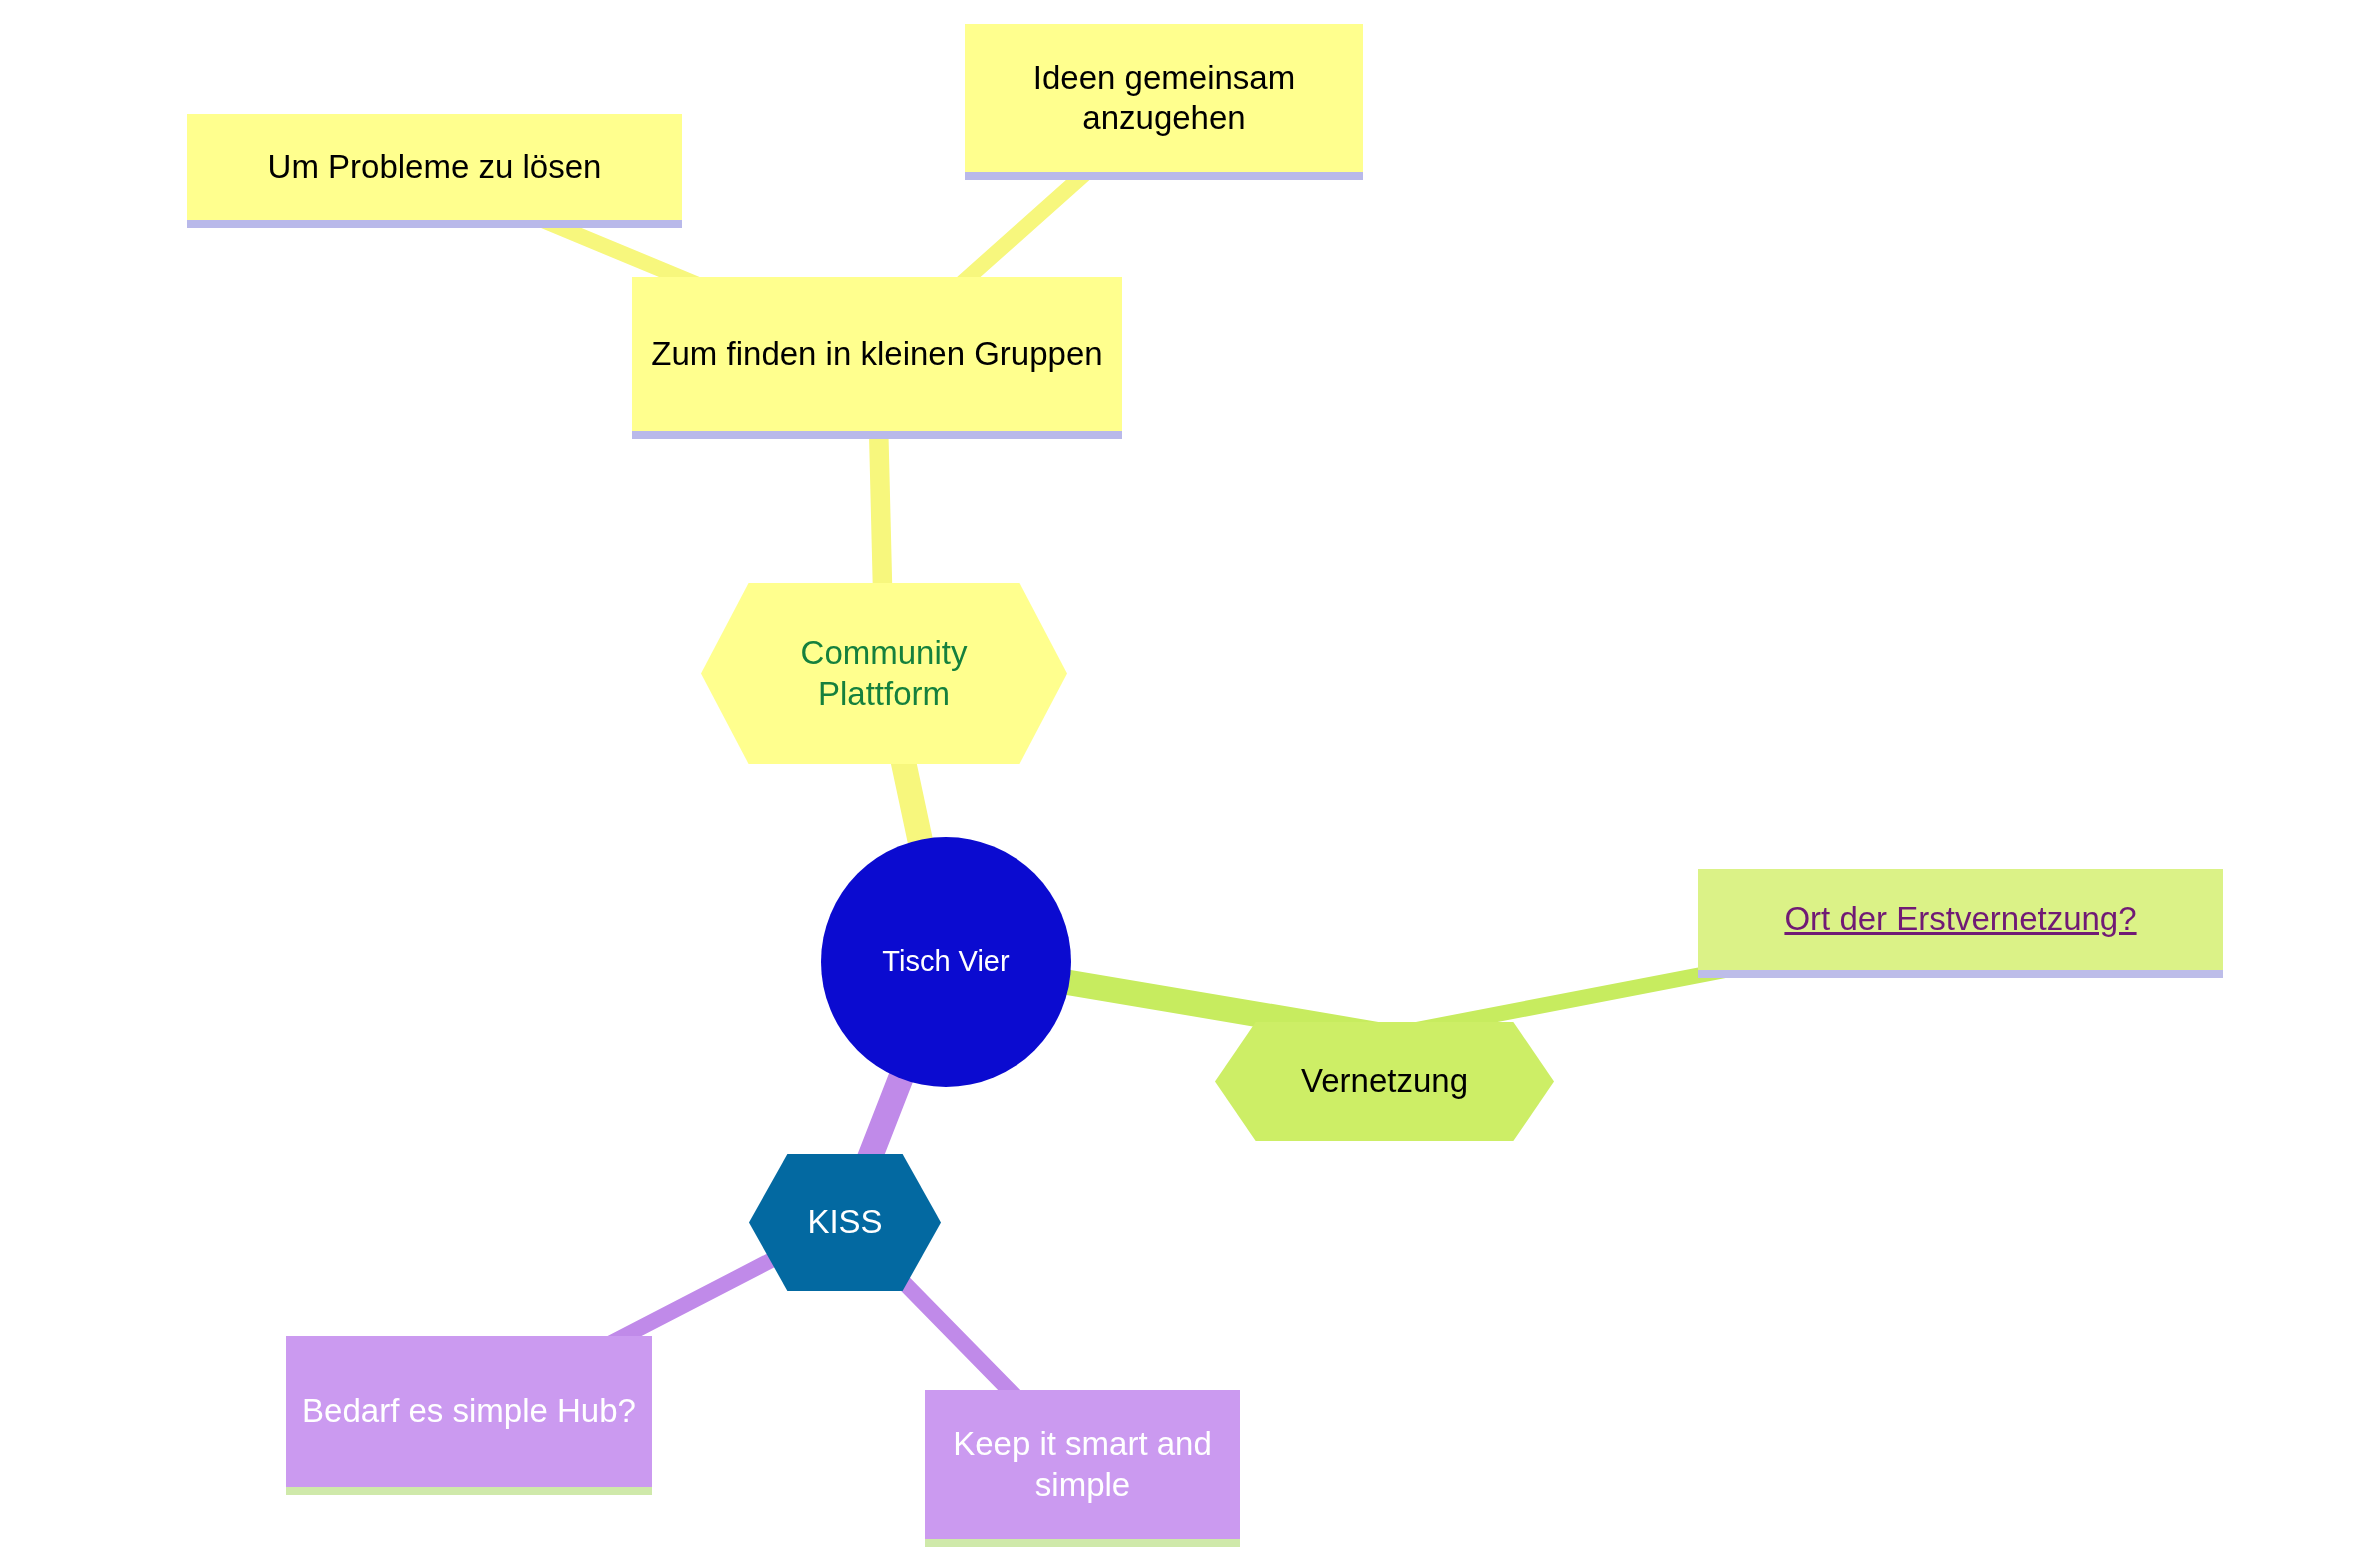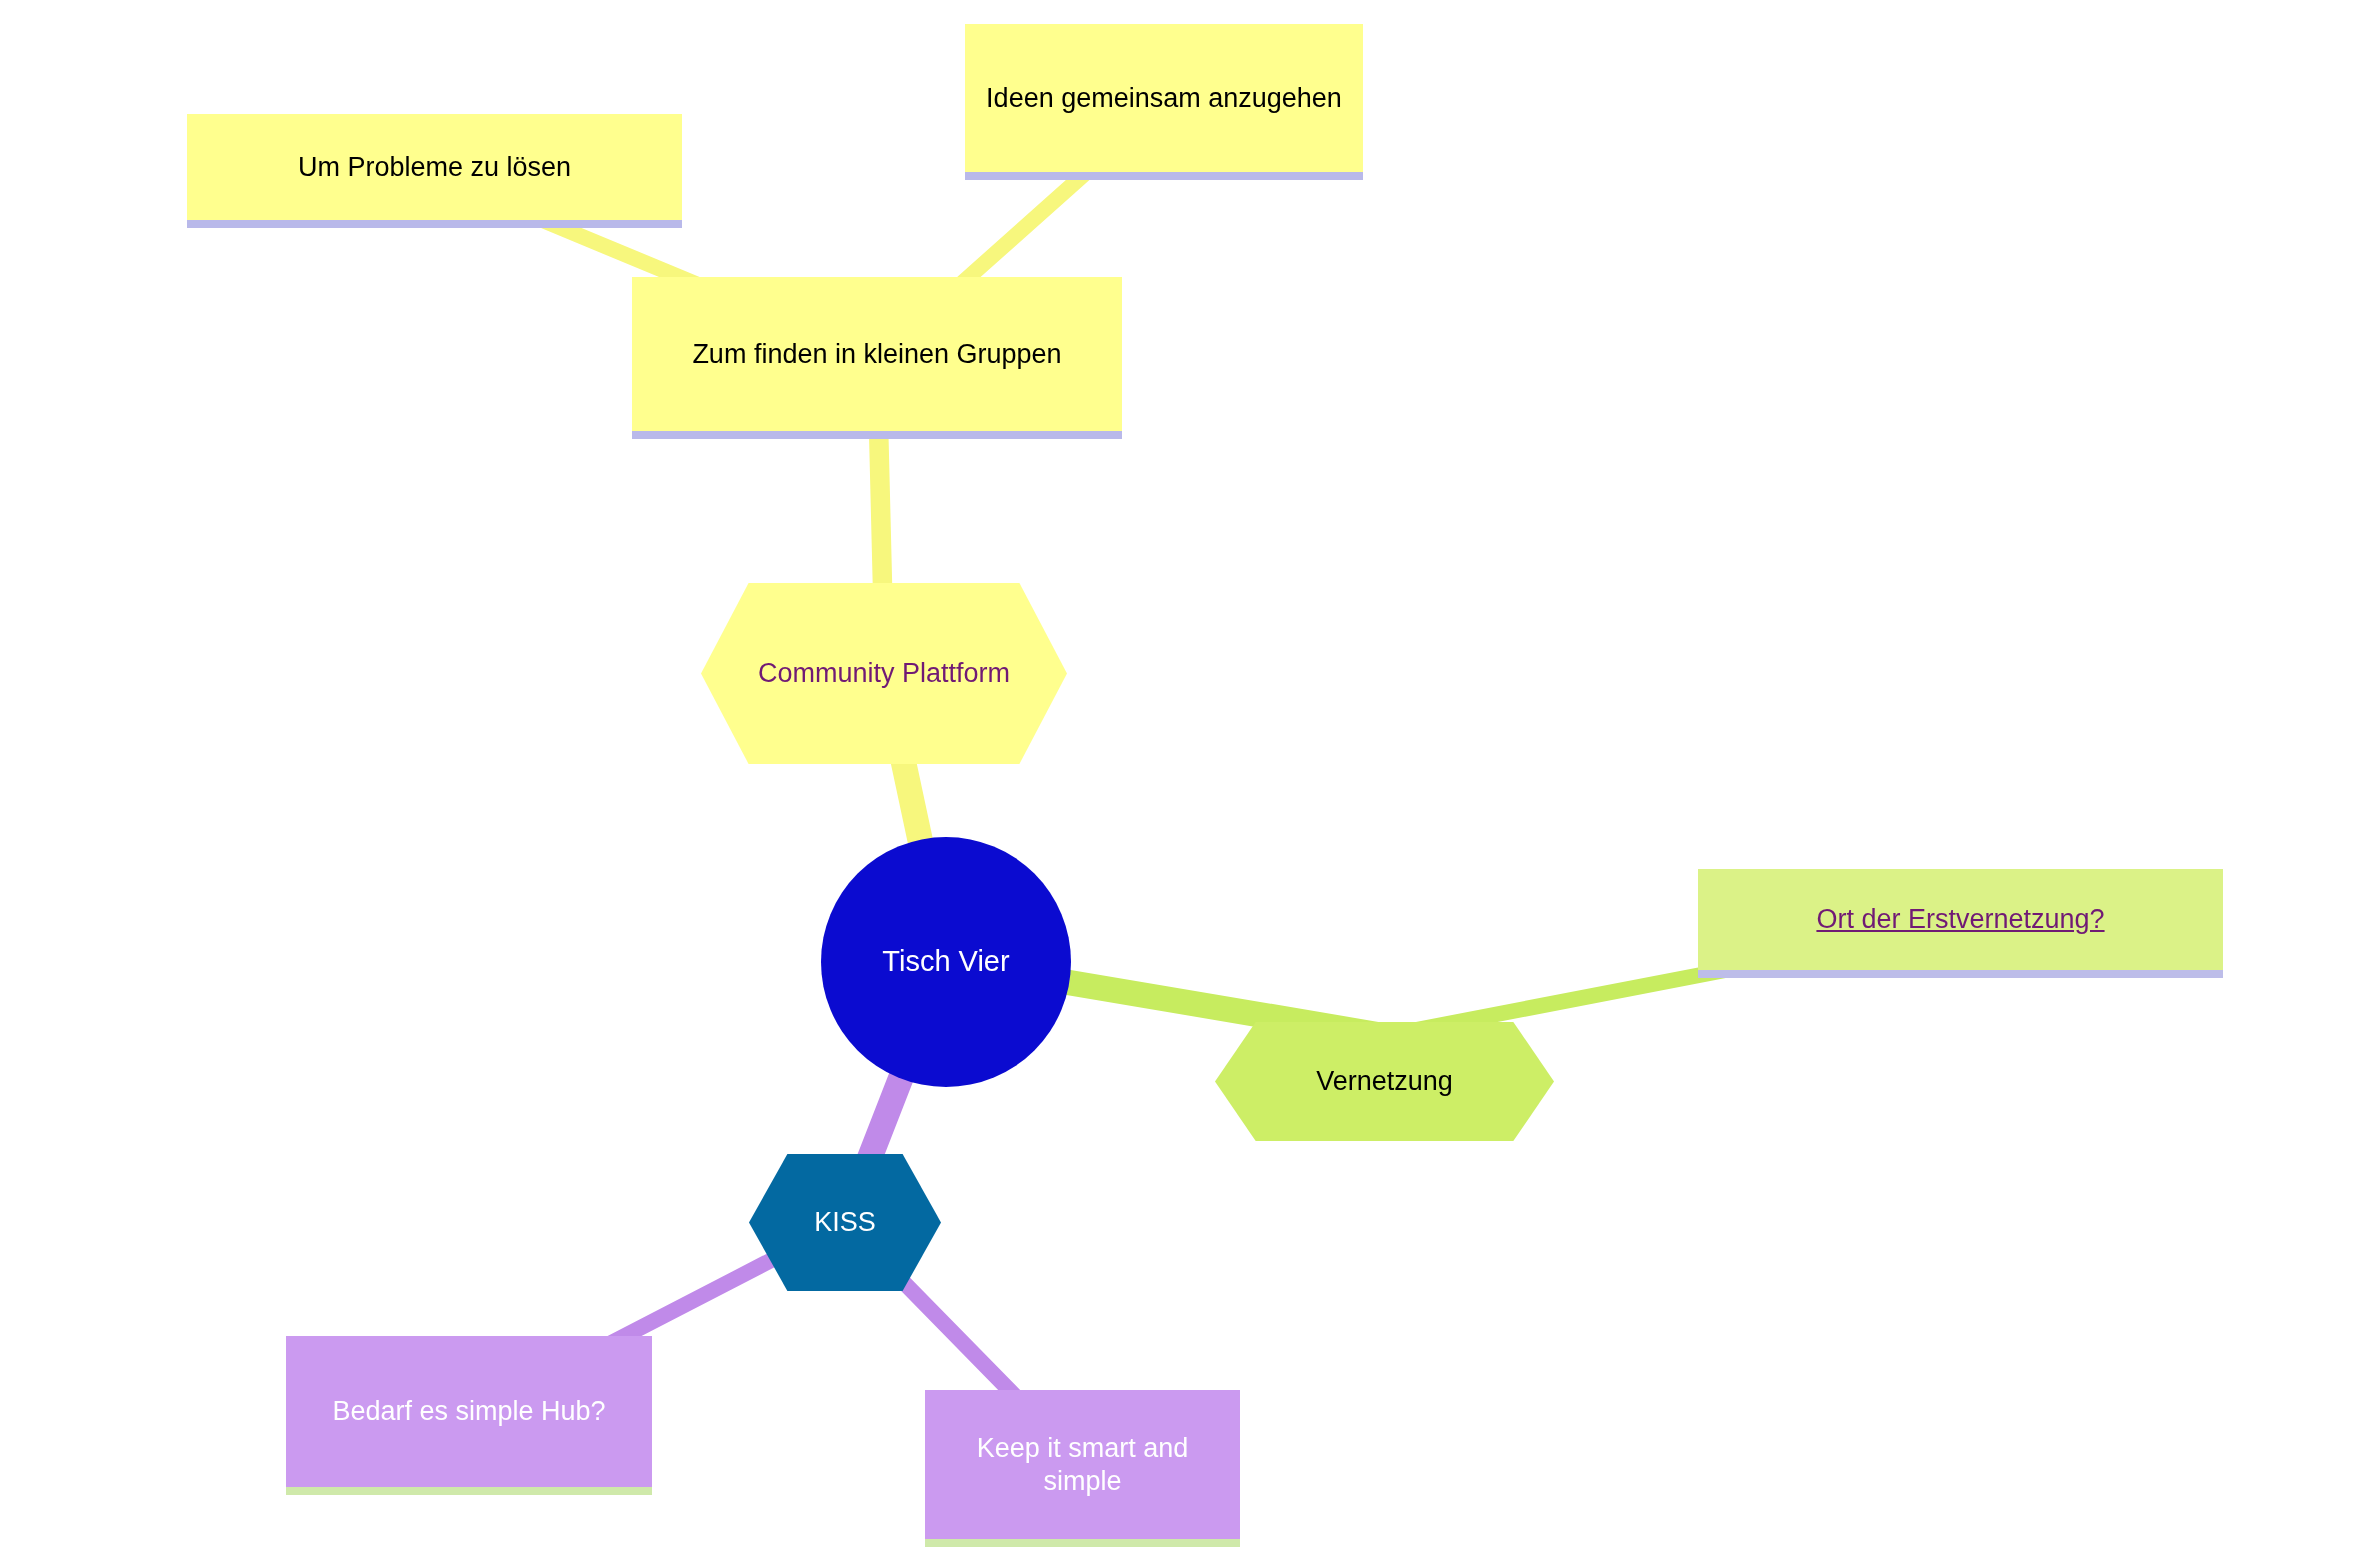--- a/index.html
+++ b/index.html
@@ -22,21 +22,21 @@
     z-index: 1;
   }
   .node {
     position: absolute;
     z-index: 2;
     display: flex;
     align-items: center;
     justify-content: center;
     text-align: center;
     box-sizing: border-box;
-    font-size: 27px;
+    font-size: 33px;
     line-height: 1.22;
     padding: 3.9px 13.7px;
     cursor: default;
   }
   
   .leaf-yellow {
     background: #ffff8e;
     border-bottom: 8.8px solid #b9b9ea;
     color: #000000;
   }
@@ -50,21 +50,21 @@
     background: #cb9af0;
     border-bottom: 8.8px solid #cfe9aa;
     color: #ffffff;
   }
   
   .hex {
     padding: 3.9px 35px;
   }
   .hex-yellow {
     background: #ffff8e;
-    color: #701a75;
+    color: #15803d;
     clip-path: polygon(13% 0%, 87% 0%, 100% 50%, 87% 100%, 13% 100%, 0% 50%);
   }
   .hex-green {
     background: #cdee66;
     color: #000000;
     clip-path: polygon(12% 0%, 88% 0%, 100% 50%, 88% 100%, 12% 100%, 0% 50%);
   }
   .hex-purple {
     background: #0369a1;
     color: #ffffff;

